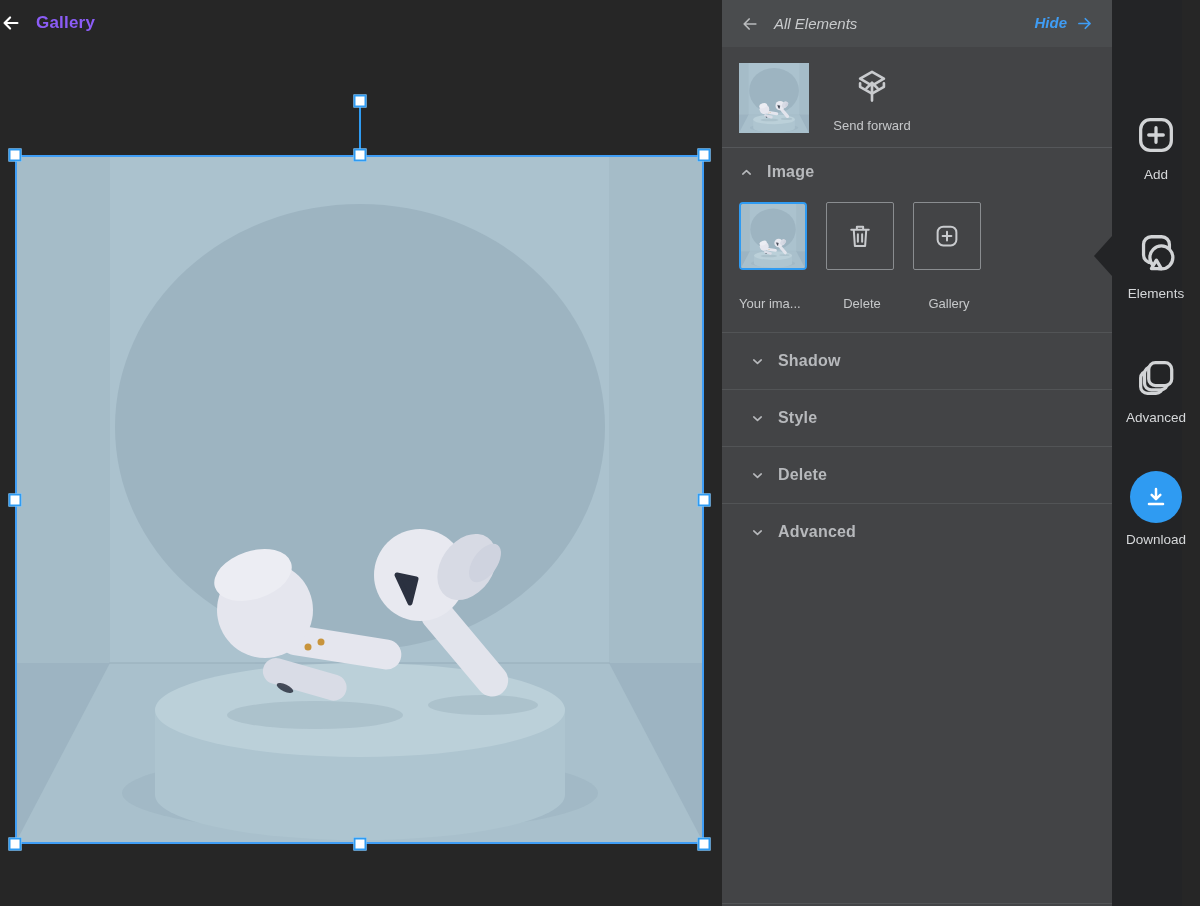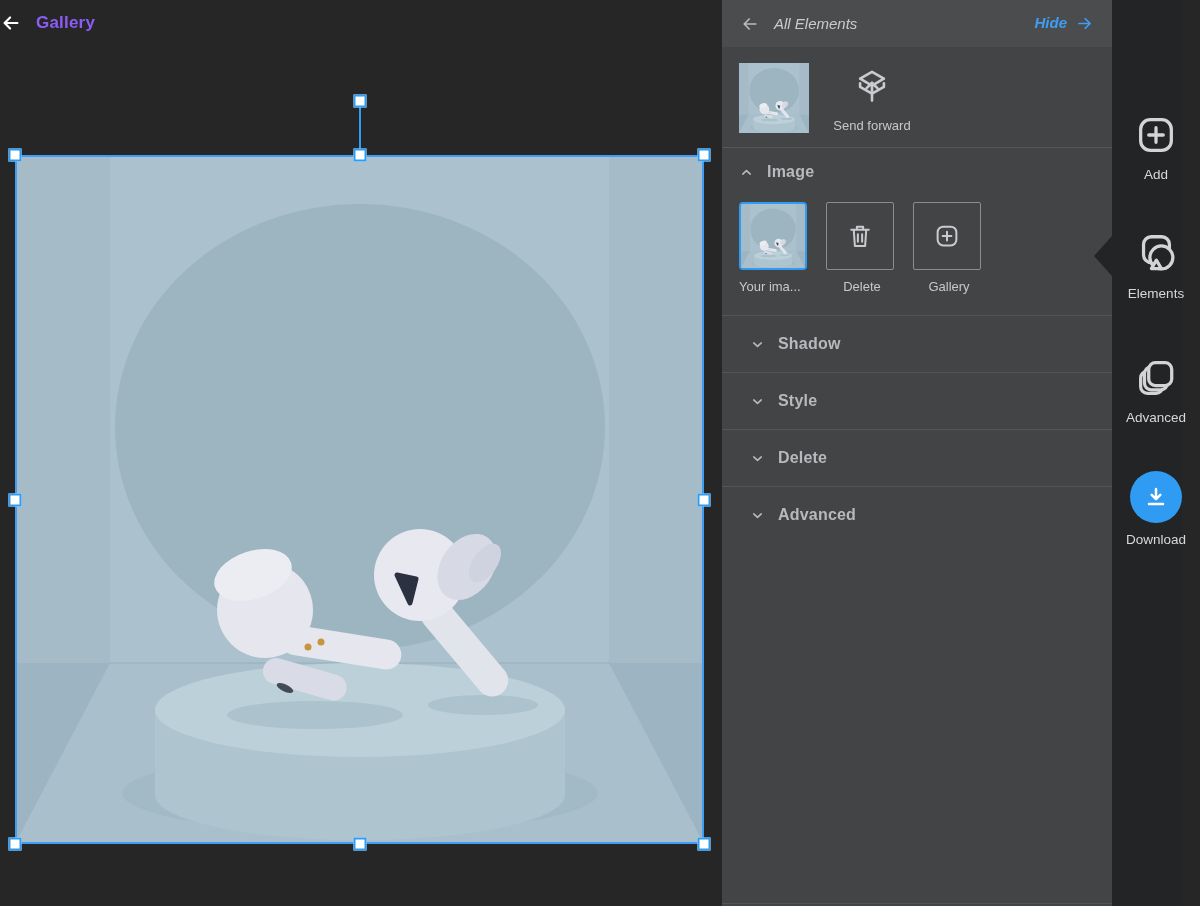--- a/index.html
+++ b/index.html
@@ -35,21 +35,21 @@
   .layer-action svg { width:42px; height:42px; stroke:#c9cbce; }
   .layer-action .lbl { color:#c6c8ca; font-size:13px; }
 
   .divider { height:1px; background:#55575a; }
 
   .image-section { padding:15px 17px 21px 17px; }
   .acc-head { display:flex; align-items:center; gap:13px; cursor:pointer; }
   .acc-head svg { width:15px; height:15px; stroke:#b7b9bc; }
   .acc-title { color:#b7b9bc; font-size:16px; font-weight:bold; letter-spacing:.2px; }
   .tiles { display:flex; gap:15px; margin-top:21px; }
-  .tile { width:72px; display:flex; flex-direction:column; gap:9px; cursor:pointer; }
+  .tile { width:72px; display:flex; flex-direction:column; gap:26px; cursor:pointer; }
   .tile-box { width:68px; height:68px; border:1px solid #8a8d90; border-radius:2px; display:flex; align-items:center; justify-content:center; }
   .tile-box svg.ticon { width:30px; height:30px; stroke:#c9cbce; }
   .tile-box.selected { border:2px solid #2f9bf2; border-radius:4px; padding:0; overflow:hidden; }
   .tile-box.selected svg { display:block; }
   .tile .tlabel { color:#c6c8ca; font-size:13px; text-align:center; white-space:nowrap; overflow:hidden; }
   .tile .tlabel.left { text-align:left; }
 
   .acc-row { height:57px; display:flex; align-items:center; gap:13px; padding-left:28px; border-top:1px solid #525456; cursor:pointer; }
   .acc-row:last-of-type { border-bottom:1px solid #525456; }
   .acc-row svg { width:15px; height:15px; stroke:#b7b9bc; }

